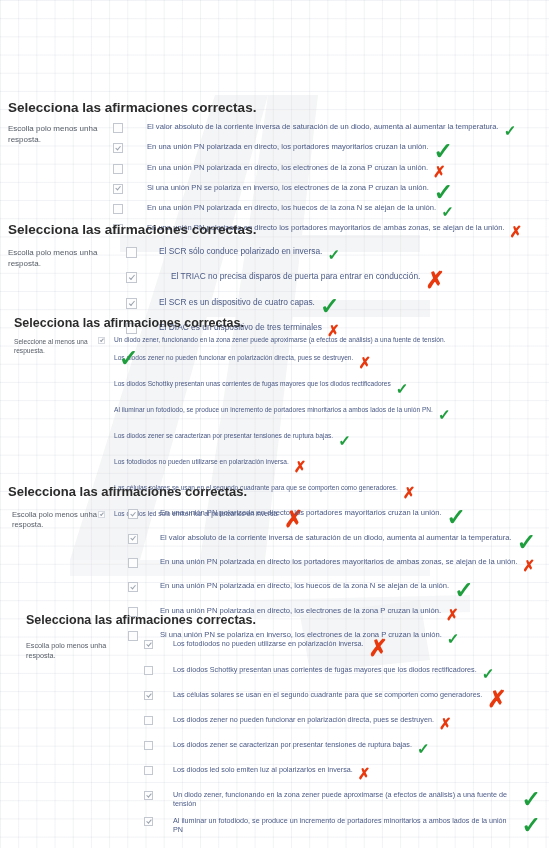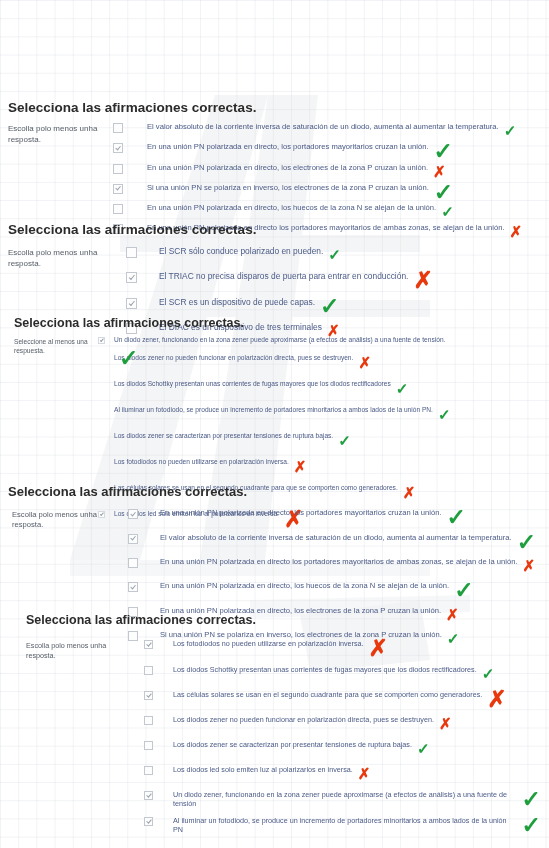--- a/index.html
+++ b/index.html
@@ -175,31 +175,31 @@
       </li>
     </ul>
   </div>
 
   <div class="qblock" style="left:8px; top:222px; width:533px;">
     <div class="qheading" style="font-size:13.5px;">Selecciona las afirmaciones correctas.</div>
     <div class="side-label" style="left:0px; top:26px; width:100px; font-size:8px;">Escolla polo menos unha resposta.</div>
     <ul class="opt-list" style="left:118px; top:24px; width:415px;">
       <li class="opt-row" style="margin-bottom:7px;">
         <span class="cbox" style="width:11px;height:11px;margin-right:22px;"></span>
-        <span class="opt-text" style="font-size:8.4px;">El SCR sólo conduce polarizado en pueden.</span>
+        <span class="opt-text" style="font-size:8.4px;">El SCR sólo conduce polarizado en inversa.</span>
         <span class="mark ok small">✓</span>
       </li>
       <li class="opt-row" style="margin-bottom:7px;">
         <span class="cbox checked" style="width:11px;height:11px;margin-right:22px;"></span>
-        <span class="opt-text" style="font-size:8.4px;">El TRIAC no precisa disparos de puerta para entrar en conducción.</span>
+        <span class="opt-text" style="font-size:8.4px;margin-left:12px;">El TRIAC no precisa disparos de puerta para entrar en conducción.</span>
         <span class="mark bad big">✗</span>
       </li>
       <li class="opt-row" style="margin-bottom:7px;">
         <span class="cbox checked" style="width:11px;height:11px;margin-right:22px;"></span>
-        <span class="opt-text" style="font-size:8.4px;">El SCR es un dispositivo de puede capas.</span>
+        <span class="opt-text" style="font-size:8.4px;">El SCR es un dispositivo de cuatro capas.</span>
         <span class="mark ok big">✓</span>
       </li>
       <li class="opt-row">
         <span class="cbox" style="width:11px;height:11px;margin-right:22px;"></span>
         <span class="opt-text" style="font-size:8.4px;text-align:right;">El DIAC es un dispositivo de tres terminales</span>
         <span class="mark bad small">✗</span>
       </li>
     </ul>
   </div>
 

